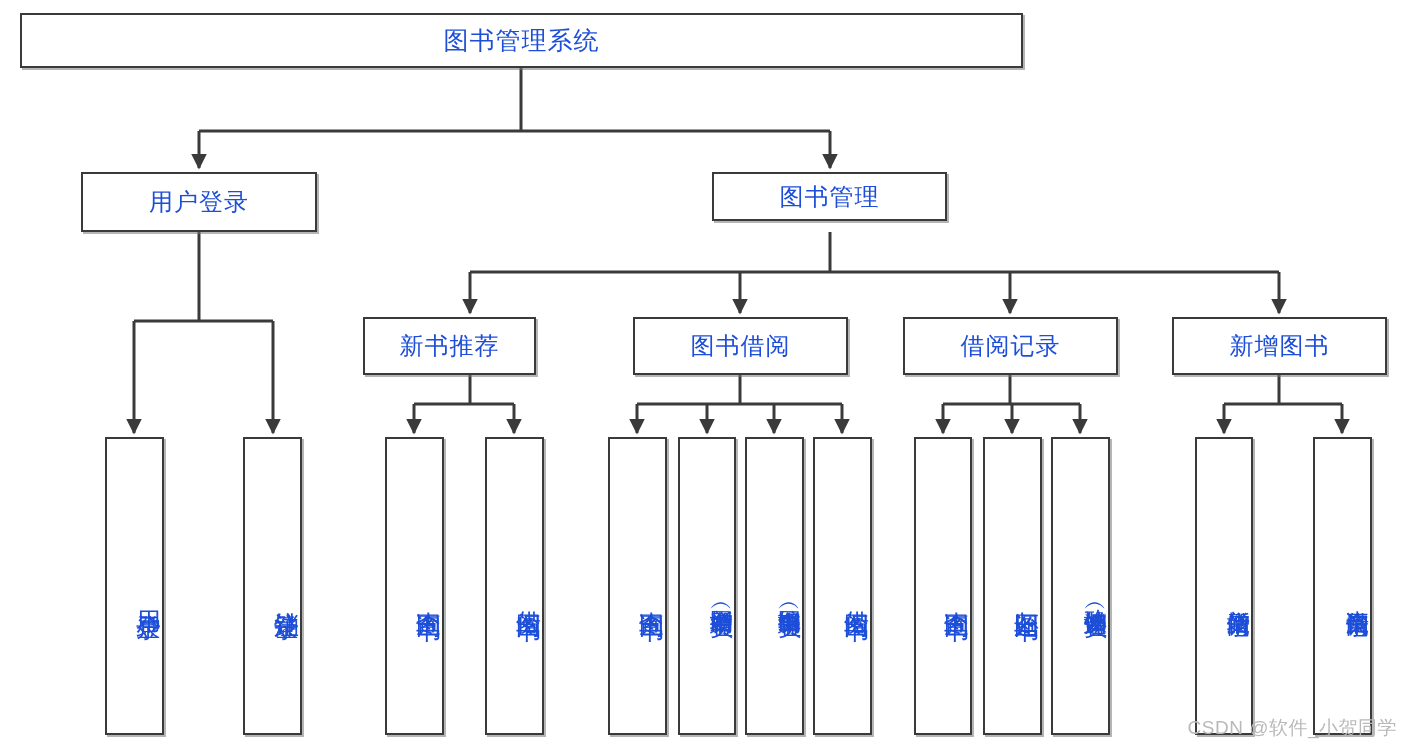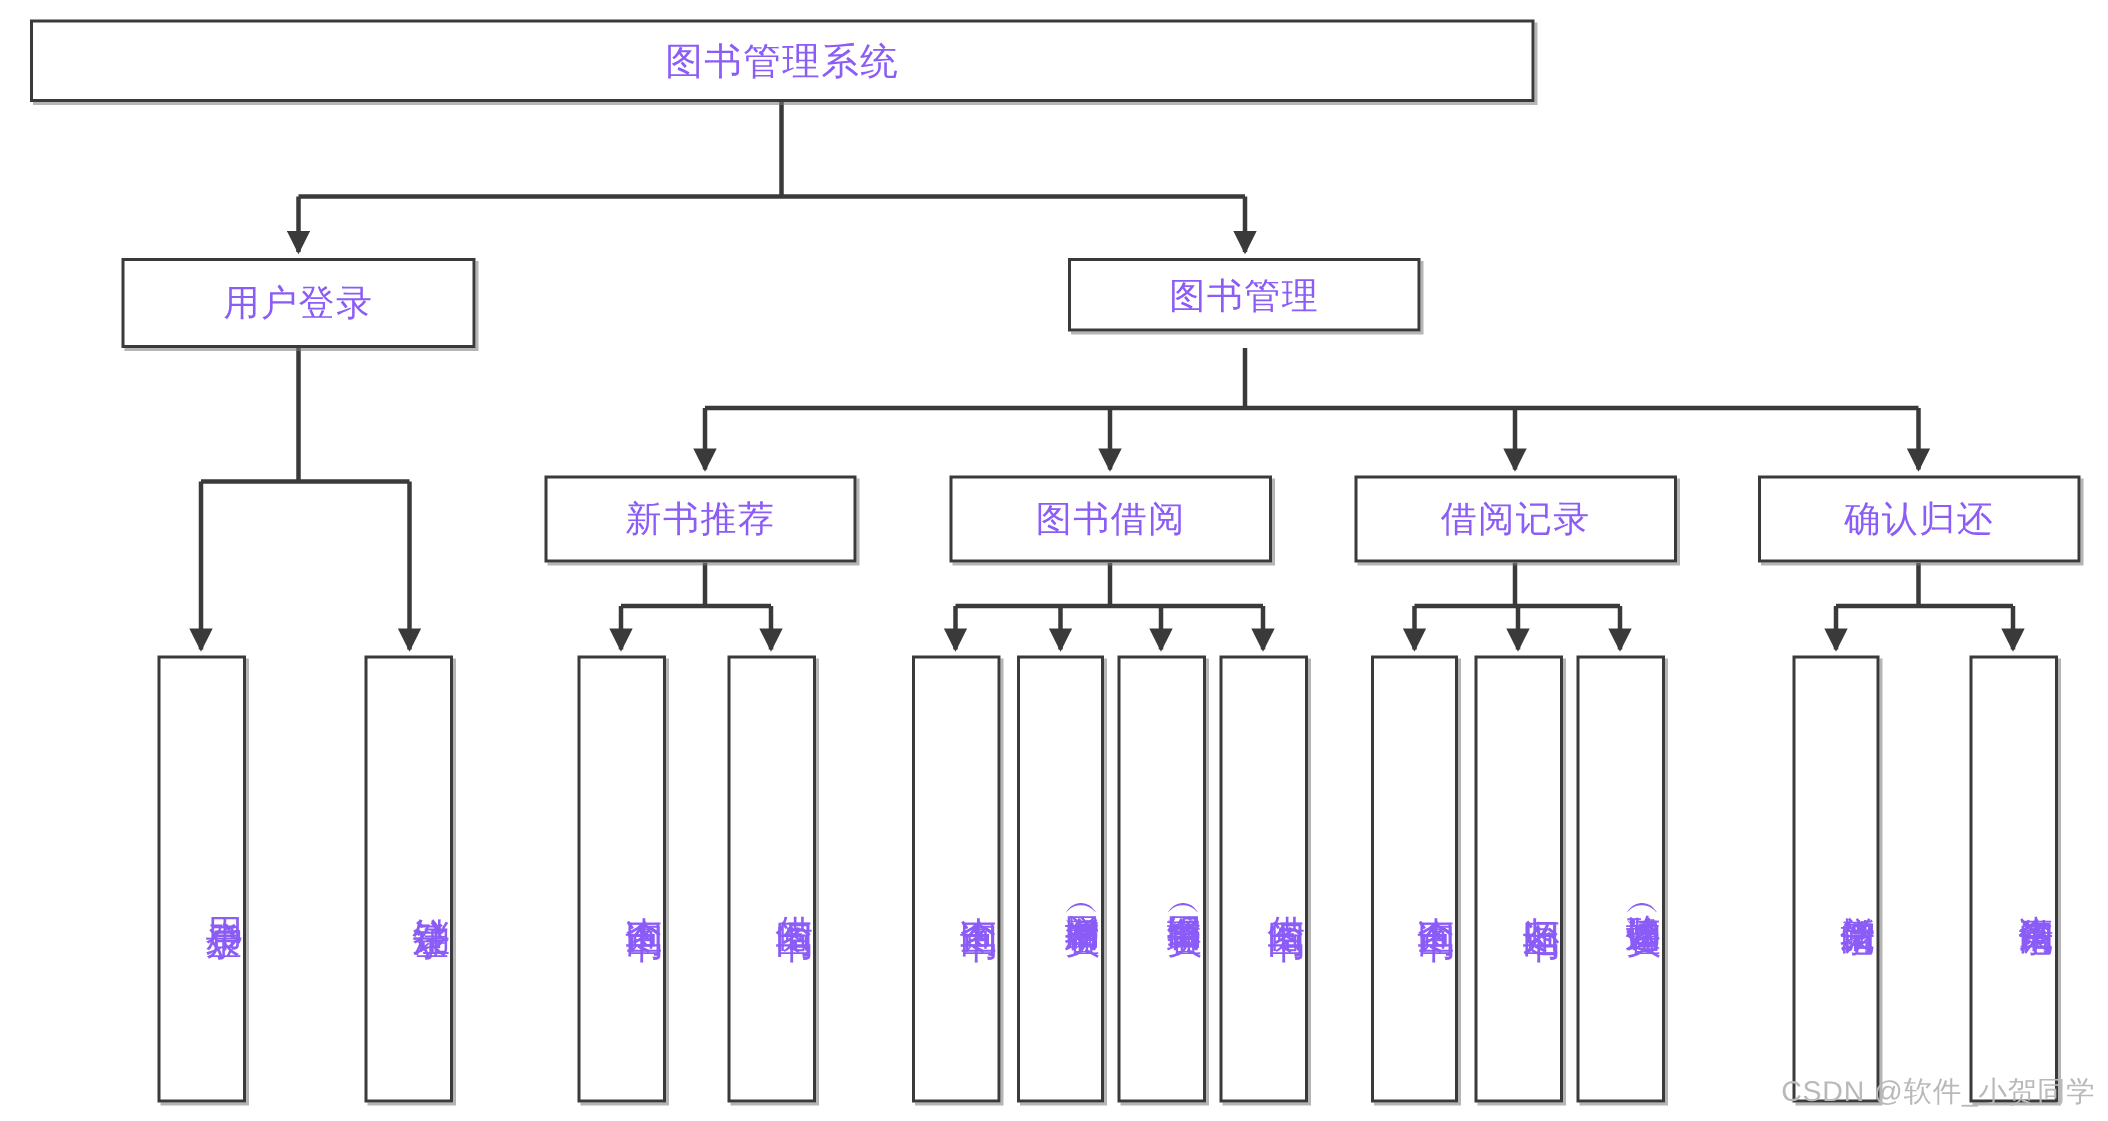--- a/index.html
+++ b/index.html
@@ -29,21 +29,21 @@
   }
   .node {
     position: absolute;
     box-sizing: border-box;
     background: #ffffff;
     border: 2px solid #3a3a3a;
     box-shadow: 2px 2px 0 0 rgba(120,120,120,0.55);
     display: flex;
     align-items: center;
     justify-content: center;
-    color: #8b5cf6;
+    color: #1d4ed8;
   }
   .node.h {
     font-size: 24px;
     letter-spacing: 1px;
     white-space: nowrap;
   }
   .node.root {
     font-size: 25px;
   }
   .node.v {
@@ -123,24 +123,24 @@
       <path d="M 1224 404 L 1224 433" marker-end="url(#arrow)"></path>
       <path d="M 1342 404 L 1342 433" marker-end="url(#arrow)"></path>
     </g>
   </svg>
 
   <div class="node h root" style="left:20px; top:13px; width:1003px; height:55px;">图书管理系统</div>
 
   <div class="node h" style="left:81px; top:172px; width:236px; height:60px;">用户登录</div>
   <div class="node h" style="left:712px; top:172px; width:235px; height:49px;">图书管理</div>
 
-  <div class="node h" style="left:363px; top:317px; width:208px; height:58px;">新书推荐</div>
+  <div class="node h" style="left:363px; top:317px; width:173px; height:58px;">新书推荐</div>
   <div class="node h" style="left:633px; top:317px; width:215px; height:58px;">图书借阅</div>
   <div class="node h" style="left:903px; top:317px; width:215px; height:58px;">借阅记录</div>
-  <div class="node h" style="left:1172px; top:317px; width:215px; height:58px;">确认归还</div>
+  <div class="node h" style="left:1172px; top:317px; width:215px; height:58px;">新增图书</div>
 
   <div class="node v" style="left:105px; top:437px; width:59px; height:298px;">用户登录</div>
   <div class="node v" style="left:243px; top:437px; width:59px; height:298px;">注销登录</div>
 
   <div class="node v" style="left:385px; top:437px; width:59px; height:298px;">查询图书</div>
   <div class="node v" style="left:485px; top:437px; width:59px; height:298px;">借阅图书</div>
 
   <div class="node v" style="left:608px; top:437px; width:59px; height:298px;">查询图书</div>
   <div class="node v narrow" style="left:678px; top:437px; width:58px; height:298px;">新增图书（管理员）</div>
   <div class="node v narrow" style="left:745px; top:437px; width:59px; height:298px;">编辑图书（管理员）</div>

